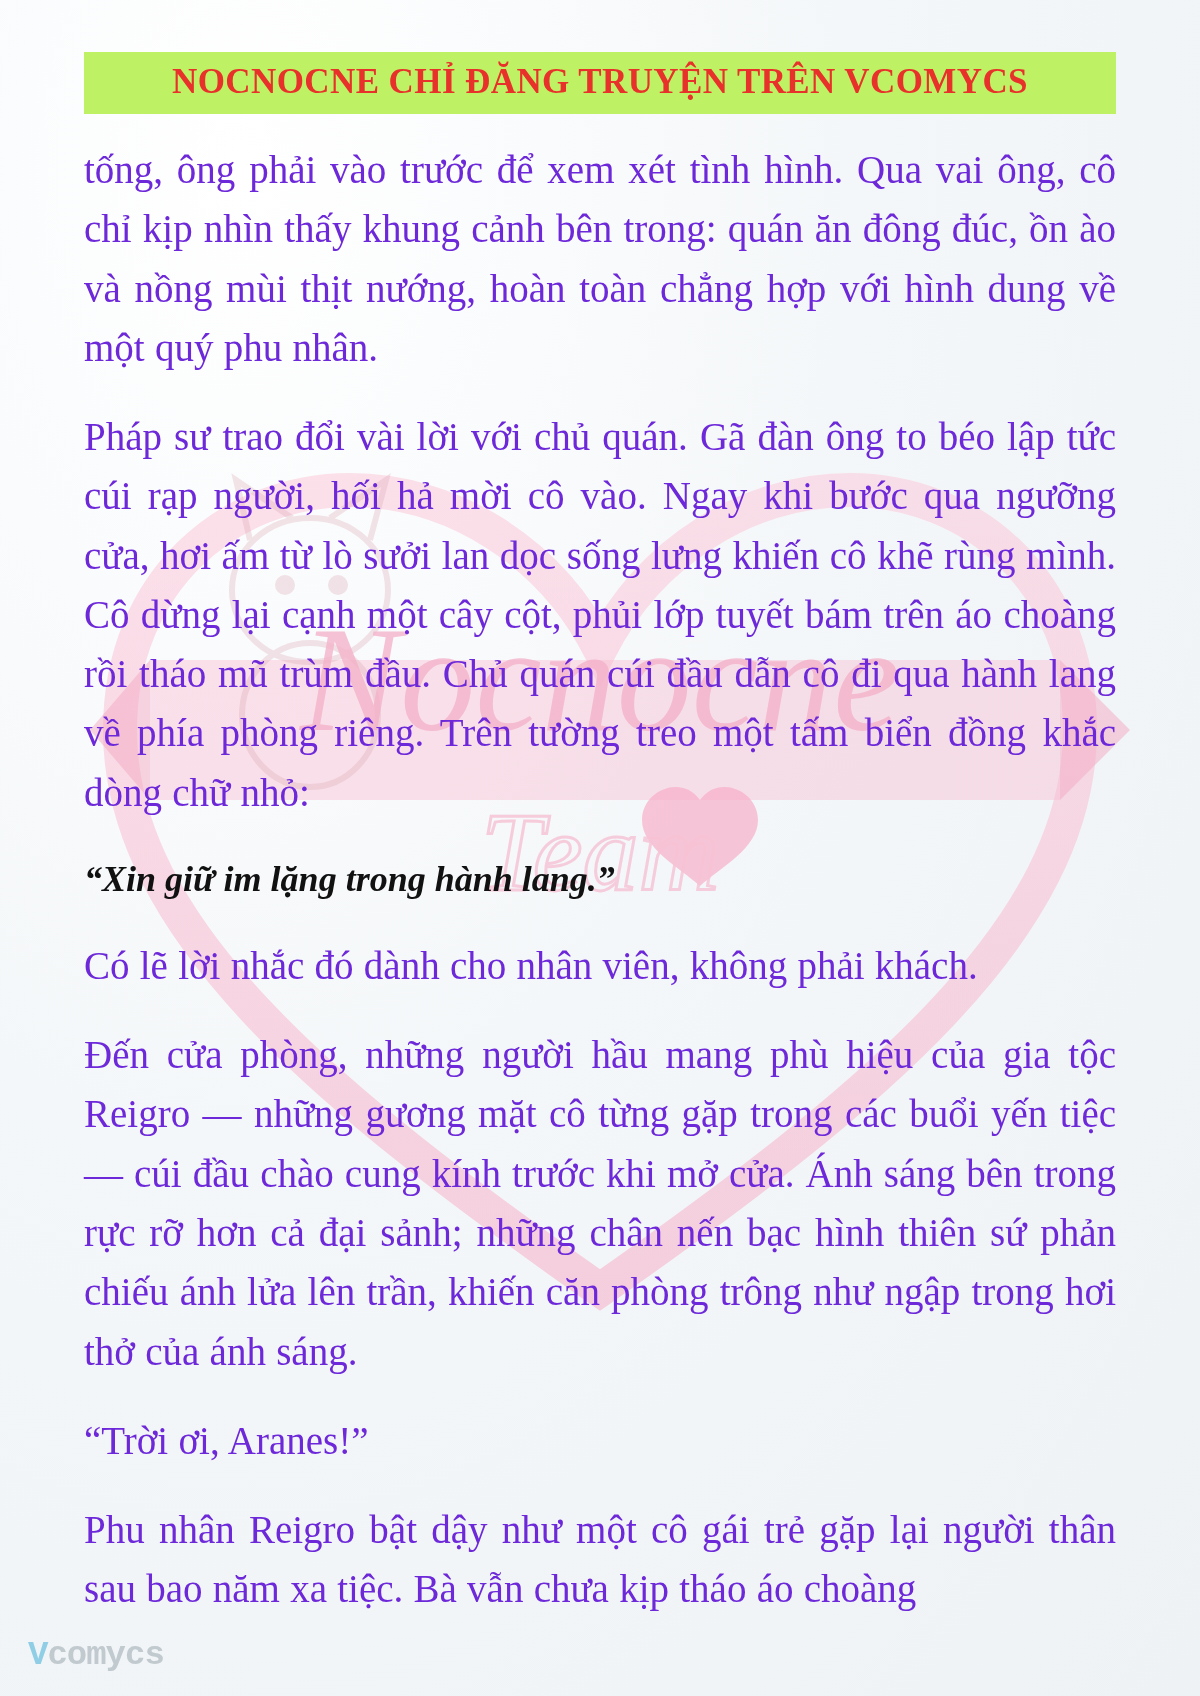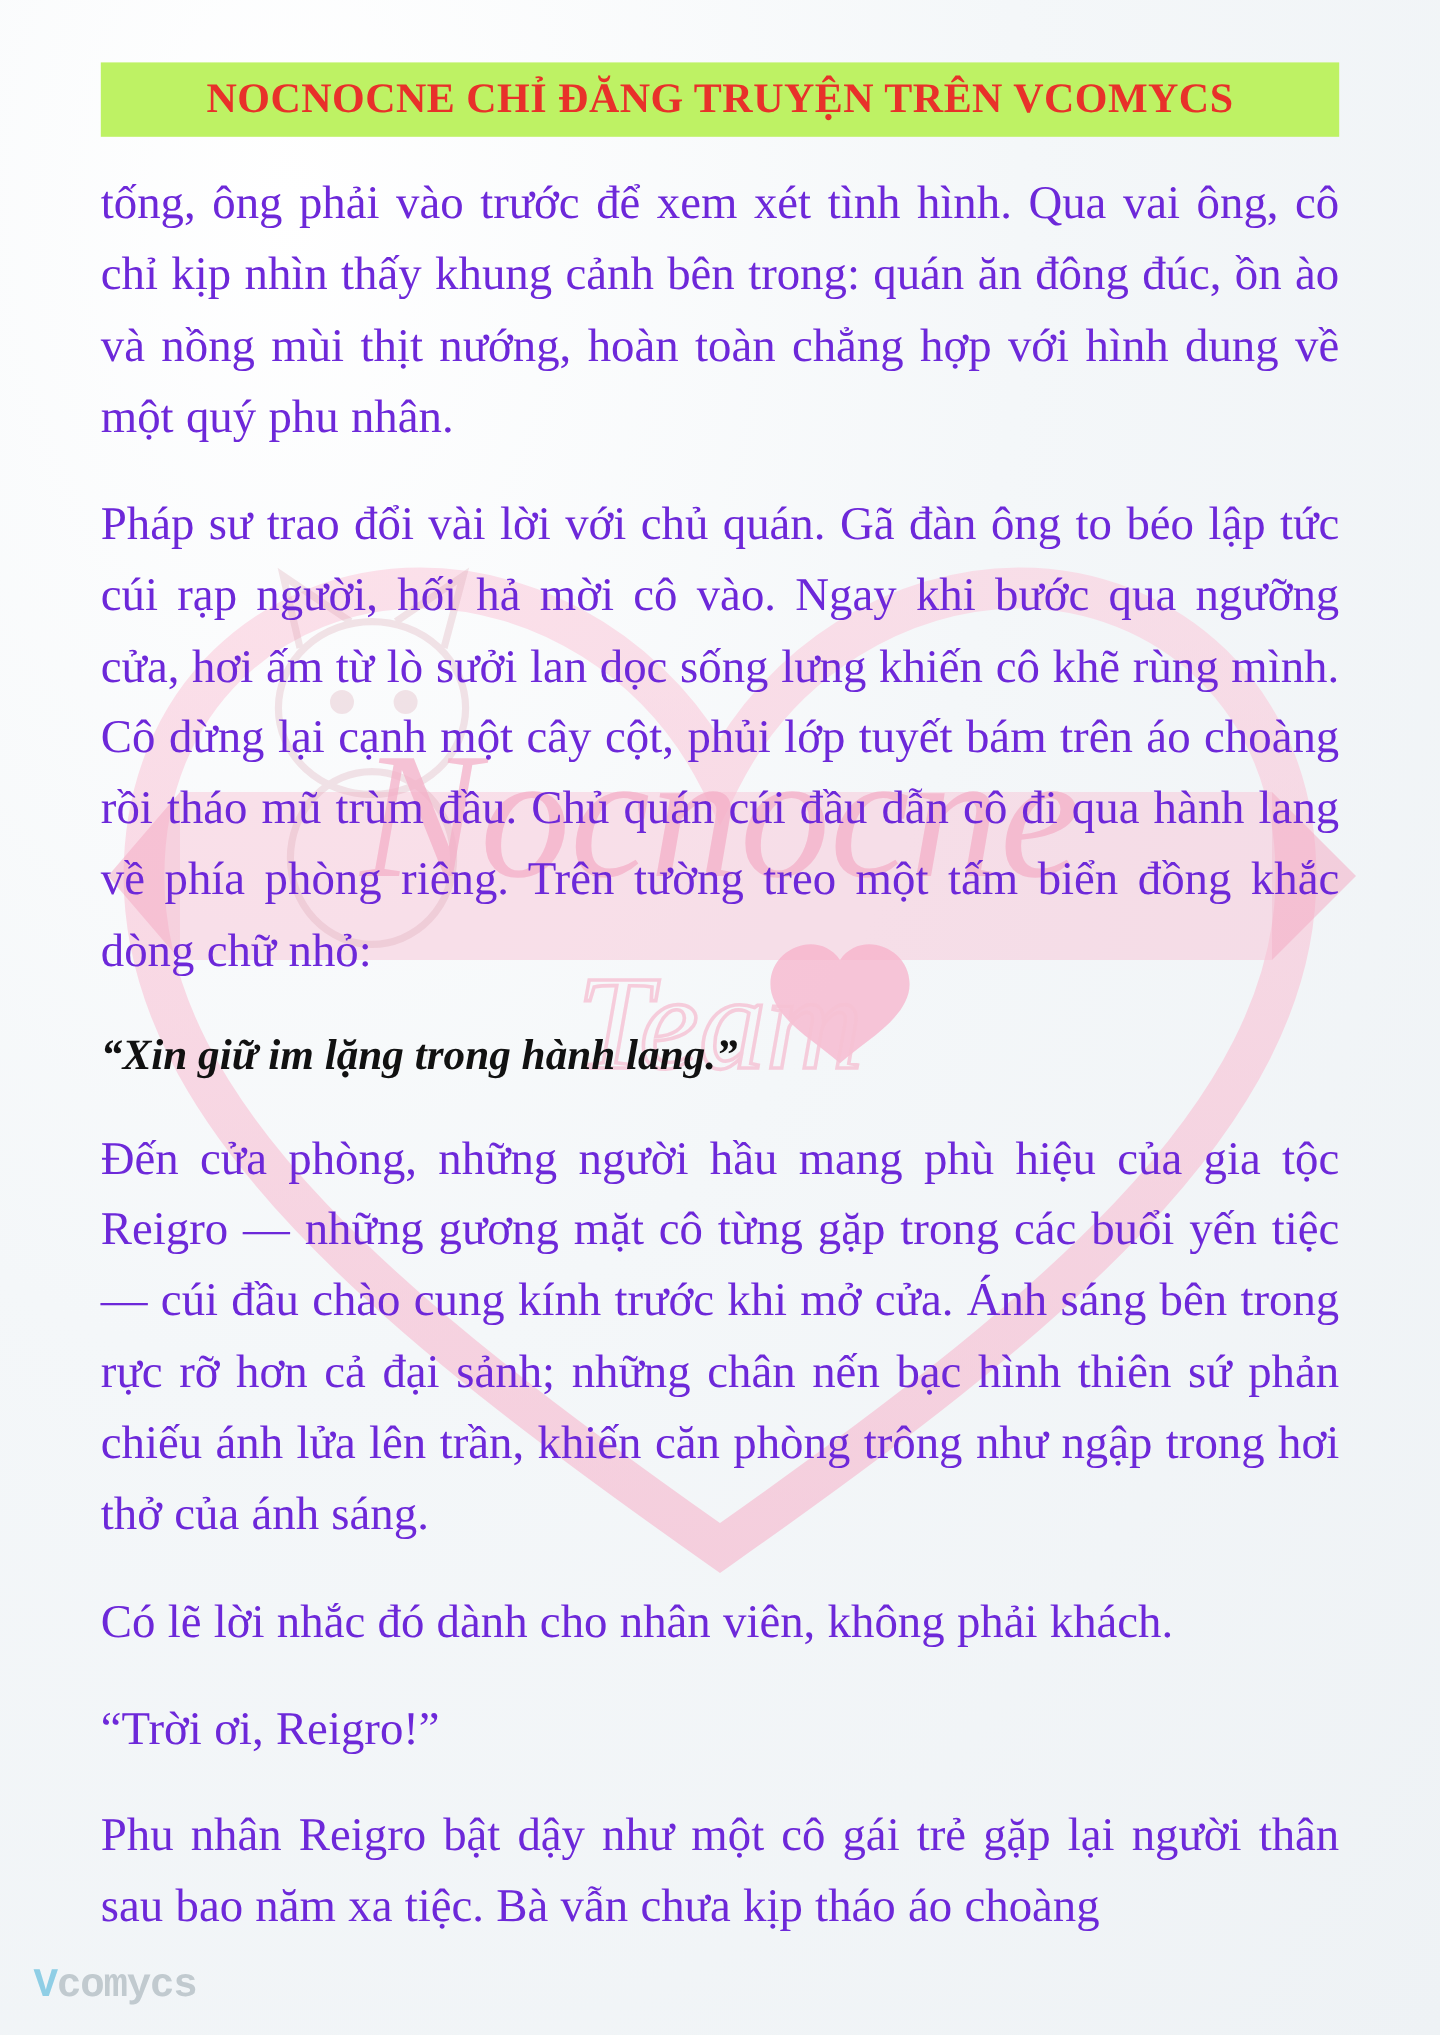--- a/index.html
+++ b/index.html
@@ -141,22 +141,22 @@
   <text x="600" y="560" text-anchor="middle" font-family="Liberation Serif, serif" font-style="italic" font-size="112" fill="none" stroke="#f6c2d4" stroke-width="3" opacity="0.8">Team</text>
 </svg>
 
 <div class="content">
 
   <div class="banner">NOCNOCNE CHỈ ĐĂNG TRUYỆN TRÊN VCOMYCS</div>
 
   <p class="para">tống, ông phải vào trước để xem xét tình hình. Qua vai ông, cô chỉ kịp nhìn thấy khung cảnh bên trong: quán ăn đông đúc, ồn ào và nồng mùi thịt nướng, hoàn toàn chẳng hợp với hình dung về một quý phu nhân.</p>
   <p class="para">Pháp sư trao đổi vài lời với chủ quán. Gã đàn ông to béo lập tức cúi rạp người, hối hả mời cô vào. Ngay khi bước qua ngưỡng cửa, hơi ấm từ lò sưởi lan dọc sống lưng khiến cô khẽ rùng mình. Cô dừng lại cạnh một cây cột, phủi lớp tuyết bám trên áo choàng rồi tháo mũ trùm đầu. Chủ quán cúi đầu dẫn cô đi qua hành lang về phía phòng riêng. Trên tường treo một tấm biển đồng khắc dòng chữ nhỏ:</p>
   <p class="quote">“Xin giữ im lặng trong hành lang.”</p>
+  <p class="para short">Có lẽ lời nhắc đó dành cho nhân viên, không phải khách.</p>
   <p class="para">Đến cửa phòng, những người hầu mang phù hiệu của gia tộc Reigro — những gương mặt cô từng gặp trong các buổi yến tiệc — cúi đầu chào cung kính trước khi mở cửa. Ánh sáng bên trong rực rỡ hơn cả đại sảnh; những chân nến bạc hình thiên sứ phản chiếu ánh lửa lên trần, khiến căn phòng trông như ngập trong hơi thở của ánh sáng.</p>
-  <p class="para short">Có lẽ lời nhắc đó dành cho nhân viên, không phải khách.</p>
-  <p class="para short">“Trời ơi, Reigro!”</p>
+  <p class="para short">“Trời ơi, Aranes!”</p>
   <p class="para last">Phu nhân Reigro bật dậy như một cô gái trẻ gặp lại người thân sau bao năm xa tiệc. Bà vẫn chưa kịp tháo áo choàng</p>
 
 </div>
 
 <div class="footer-logo">
   <span class="v-mark"><span>V</span><span class="grey">comycs</span></span>
 </div>
 
 </body></html>

